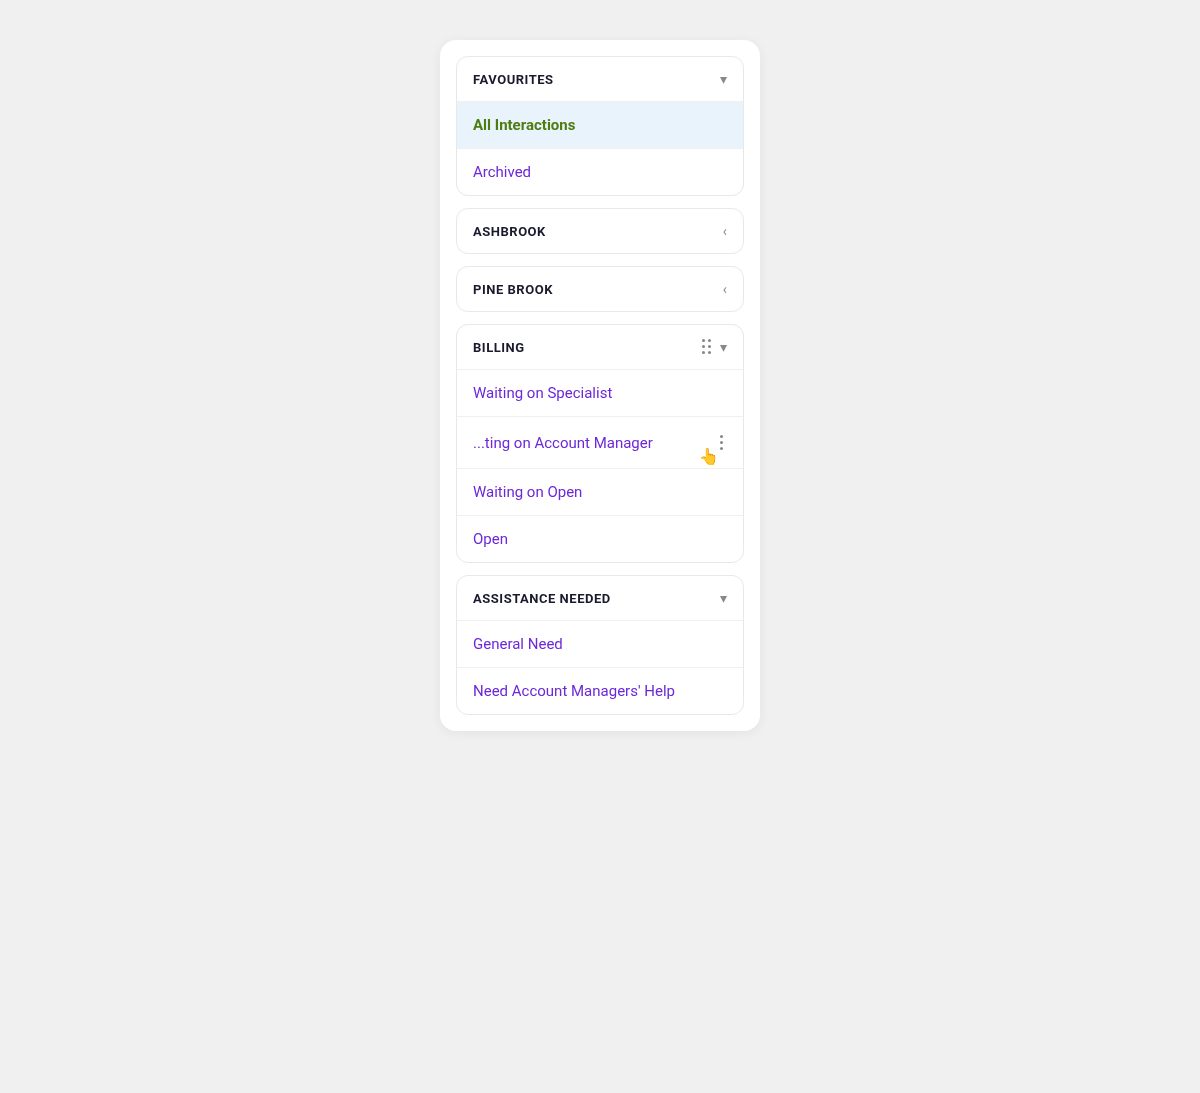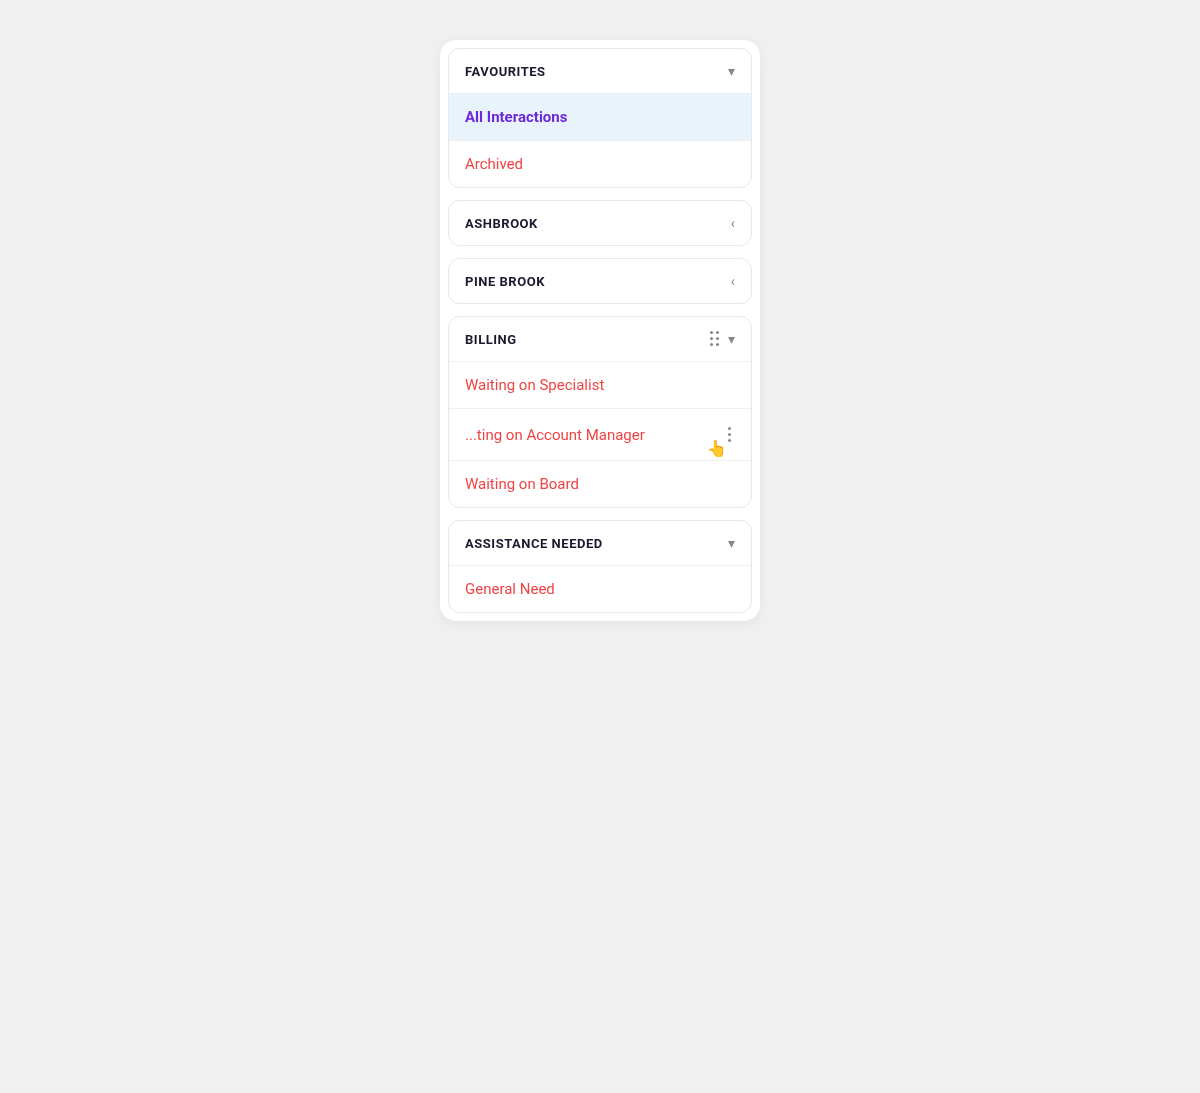--- a/index.html
+++ b/index.html
@@ -15,21 +15,21 @@
       align-items: flex-start;
       min-height: 1093px;
       font-family: -apple-system, BlinkMacSystemFont, 'Segoe UI', Roboto, sans-serif;
       padding: 40px 20px;
     }
 
     .panel {
       background: #ffffff;
       border-radius: 16px;
       width: 320px;
-      padding: 8px;
+      padding: 16px;
       display: flex;
       flex-direction: column;
       gap: 12px;
       box-shadow: 0 2px 12px rgba(0,0,0,0.06);
     }
 
     .group {
       background: #ffffff;
       border: 1px solid #e8e8e8;
       border-radius: 12px;
@@ -86,26 +86,26 @@
       cursor: pointer;
       position: relative;
     }
 
     .group-item.active {
       background: #e8f3fb;
     }
 
     .item-label {
       font-size: 15px;
-      color: #ef4444;
+      color: #6d28d9;
     }
 
     .item-label.active-label {
       font-weight: 700;
-      color: #6d28d9;
+      color: #4d7c0f;
       text-align: right;
     }
 
     .item-badge {
       font-size: 13px;
       color: #555;
       font-weight: 500;
     }
 
     .three-dots-btn {
@@ -191,29 +191,37 @@
         <div style="display: flex; align-items: center; gap: 8px;">
           <div class="three-dots-btn">
             <div class="three-dot"></div>
             <div class="three-dot"></div>
             <div class="three-dot"></div>
           </div>
         </div>
         <span class="cursor-hand" style="font-size: 16px; bottom: 2px; right: 24px;">👆</span>
       </div>
       <div class="group-item">
-        <span class="item-label">Waiting on Board</span>
+        <span class="item-label">Waiting on Open</span>
+        <div style="display: flex; align-items: center; gap: 8px;"></div>
+      </div>
+      <div class="group-item">
+        <span class="item-label">Open</span>
         <div style="display: flex; align-items: center; gap: 8px;"></div>
       </div>
     </div>
     <div class="group">
       <div class="group-header">
         <span class="group-header-title">ASSISTANCE NEEDED</span>
         <div class="group-header-icons">
           <span class="chevron-icon">▾</span>
         </div>
       </div>
       <div class="group-item">
         <span class="item-label">General Need</span>
         <div style="display: flex; align-items: center; gap: 8px;"></div>
       </div>
+      <div class="group-item">
+        <span class="item-label">Need Account Managers' Help</span>
+        <div style="display: flex; align-items: center; gap: 8px;"></div>
+      </div>
     </div>
   </div>
 
 </body></html>

